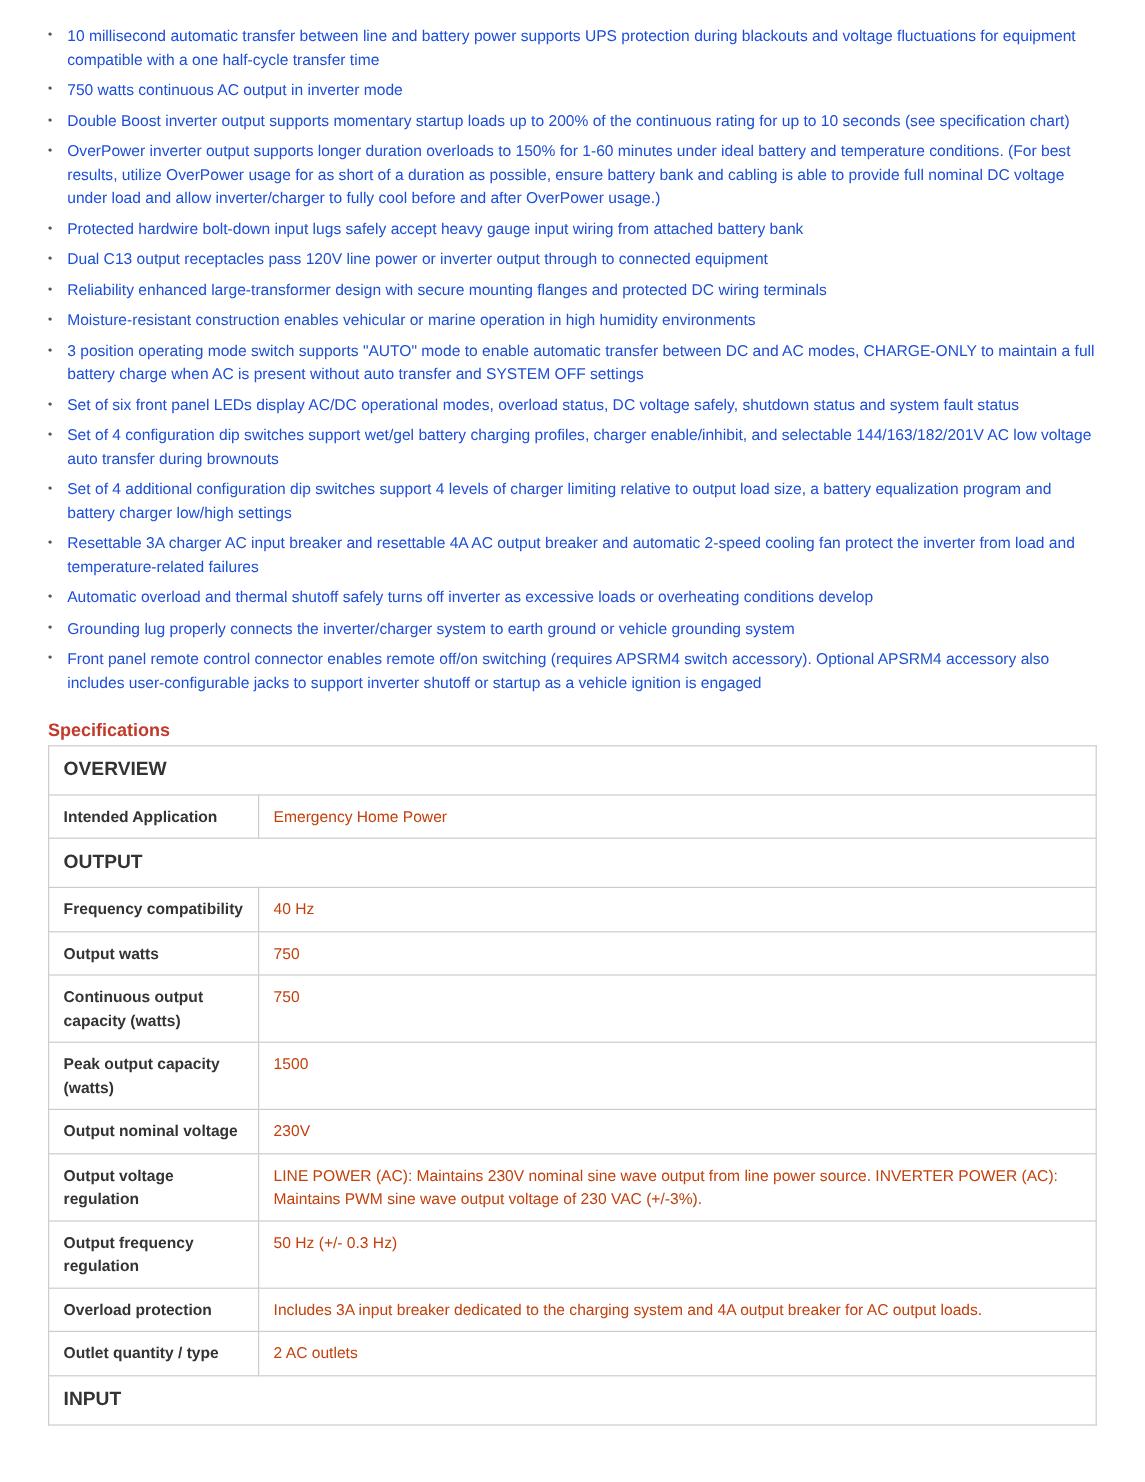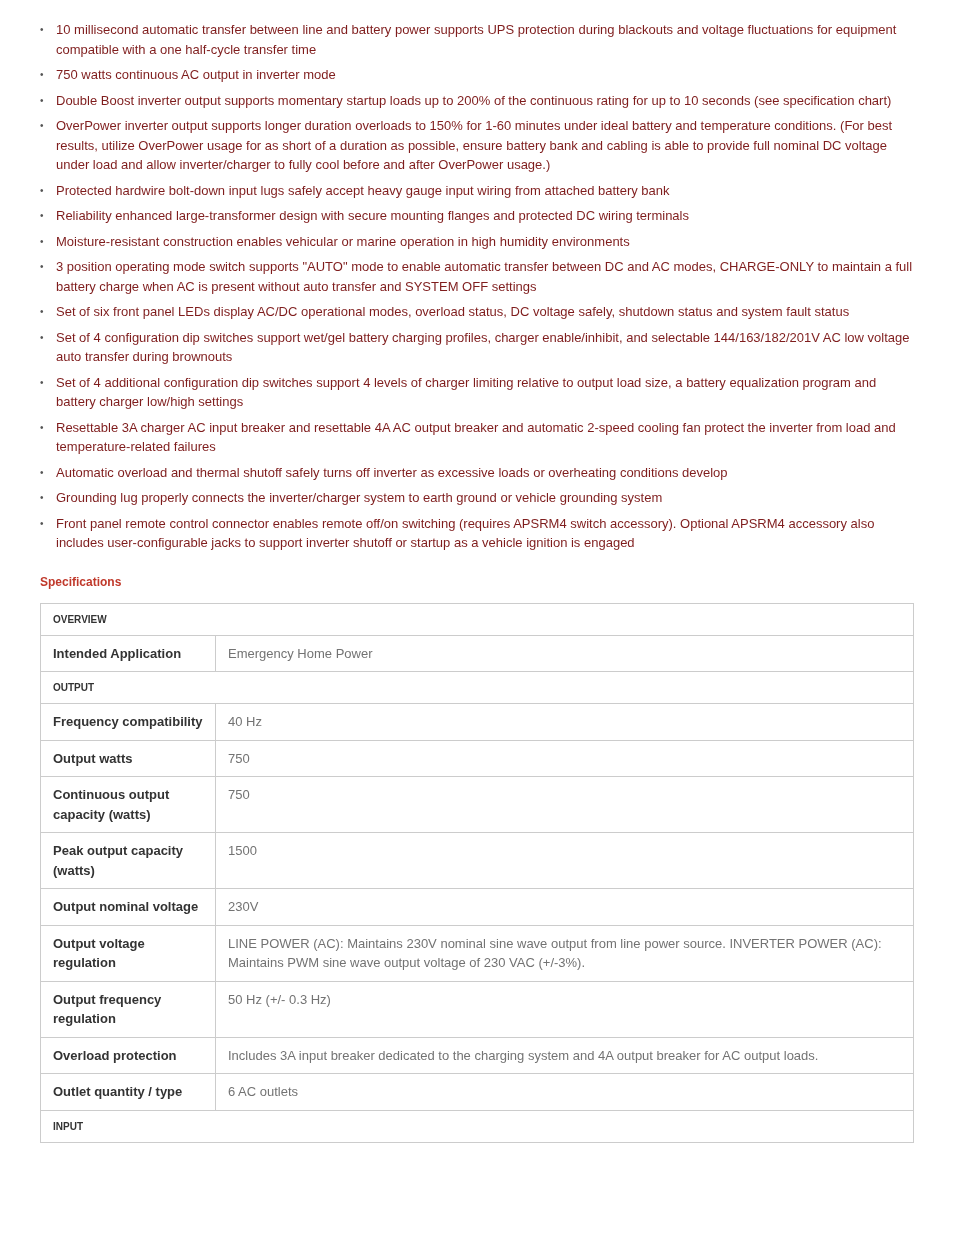--- a/index.html
+++ b/index.html
@@ -14,73 +14,74 @@
     .bullet-list {
       list-style: none;
       padding: 0;
       margin-bottom: 20px;
     }
     .bullet-list li {
       position: relative;
       padding-left: 16px;
       margin-bottom: 6px;
       font-size: 13px;
-      color: #7f1d1d;
+      color: #1d4ed8;
     }
     .bullet-list li::before {
       content: '•';
       position: absolute;
       left: 0;
       color: #555;
       font-size: 10px;
       top: 2px;
     }
     .section-title {
       color: #c0392b;
-      font-size: 12px;
+      font-size: 15px;
       font-weight: bold;
-      margin-bottom: 12px;
+      margin-bottom: 0;
     }
     .specs-table {
       width: 100%;
       border-collapse: collapse;
       border: 1px solid #ccc;
     }
     .specs-table td {
       border: 1px solid #ccc;
       padding: 8px 12px;
       vertical-align: top;
       font-size: 13px;
     }
     .section-header td {
       background: #fff;
       font-weight: bold;
-      font-size: 10px;
+      font-size: 16px;
       padding: 8px 12px;
       margin-top: 12px;
     }
     .label-cell {
       width: 175px;
       font-weight: bold;
       color: #333;
       background: #fff;
     }
     .value-cell {
-      color: #737373;
+      color: #c2410c;
     }
   </style>
 </head>
 <body>
 
 <ul class="bullet-list">
 <li>10 millisecond automatic transfer between line and battery power supports UPS protection during blackouts and voltage fluctuations for equipment compatible with a one half-cycle transfer time</li>
     <li>750 watts continuous AC output in inverter mode</li>
     <li>Double Boost inverter output supports momentary startup loads up to 200% of the continuous rating for up to 10 seconds (see specification chart)</li>
     <li>OverPower inverter output supports longer duration overloads to 150% for 1-60 minutes under ideal battery and temperature conditions. (For best results, utilize OverPower usage for as short of a duration as possible, ensure battery bank and cabling is able to provide full nominal DC voltage under load and allow inverter/charger to fully cool before and after OverPower usage.)</li>
     <li>Protected hardwire bolt-down input lugs safely accept heavy gauge input wiring from attached battery bank</li>
+    <li>Dual C13 output receptacles pass 120V line power or inverter output through to connected equipment</li>
     <li>Reliability enhanced large-transformer design with secure mounting flanges and protected DC wiring terminals</li>
     <li>Moisture-resistant construction enables vehicular or marine operation in high humidity environments</li>
     <li>3 position operating mode switch supports "AUTO" mode to enable automatic transfer between DC and AC modes, CHARGE-ONLY to maintain a full battery charge when AC is present without auto transfer and SYSTEM OFF settings</li>
     <li>Set of six front panel LEDs display AC/DC operational modes, overload status, DC voltage safely, shutdown status and system fault status</li>
     <li>Set of 4 configuration dip switches support wet/gel battery charging profiles, charger enable/inhibit, and selectable 144/163/182/201V AC low voltage auto transfer during brownouts</li>
     <li>Set of 4 additional configuration dip switches support 4 levels of charger limiting relative to output load size, a battery equalization program and battery charger low/high settings</li>
     <li>Resettable 3A charger AC input breaker and resettable 4A AC output breaker and automatic 2-speed cooling fan protect the inverter from load and temperature-related failures</li>
     <li>Automatic overload and thermal shutoff safely turns off inverter as excessive loads or overheating conditions develop</li>
     <li>Grounding lug properly connects the inverter/charger system to earth ground or vehicle grounding system</li>
     <li>Front panel remote control connector enables remote off/on switching (requires APSRM4 switch accessory). Optional APSRM4 accessory also includes user-configurable jacks to support inverter shutoff or startup as a vehicle ignition is engaged</li>
@@ -127,19 +128,19 @@
       <tr>
         <td class="label-cell">Output frequency regulation</td>
         <td class="value-cell">50 Hz (+/- 0.3 Hz)</td>
       </tr>
       <tr>
         <td class="label-cell">Overload protection</td>
         <td class="value-cell">Includes 3A input breaker dedicated to the charging system and 4A output breaker for AC output loads.</td>
       </tr>
       <tr>
         <td class="label-cell">Outlet quantity / type</td>
-        <td class="value-cell">6 AC outlets</td>
+        <td class="value-cell">2 AC outlets</td>
       </tr>
       <tr class="section-header">
         <td colspan="2">INPUT</td>
       </tr>
     </tbody>
 </table>
 
 </body></html>

